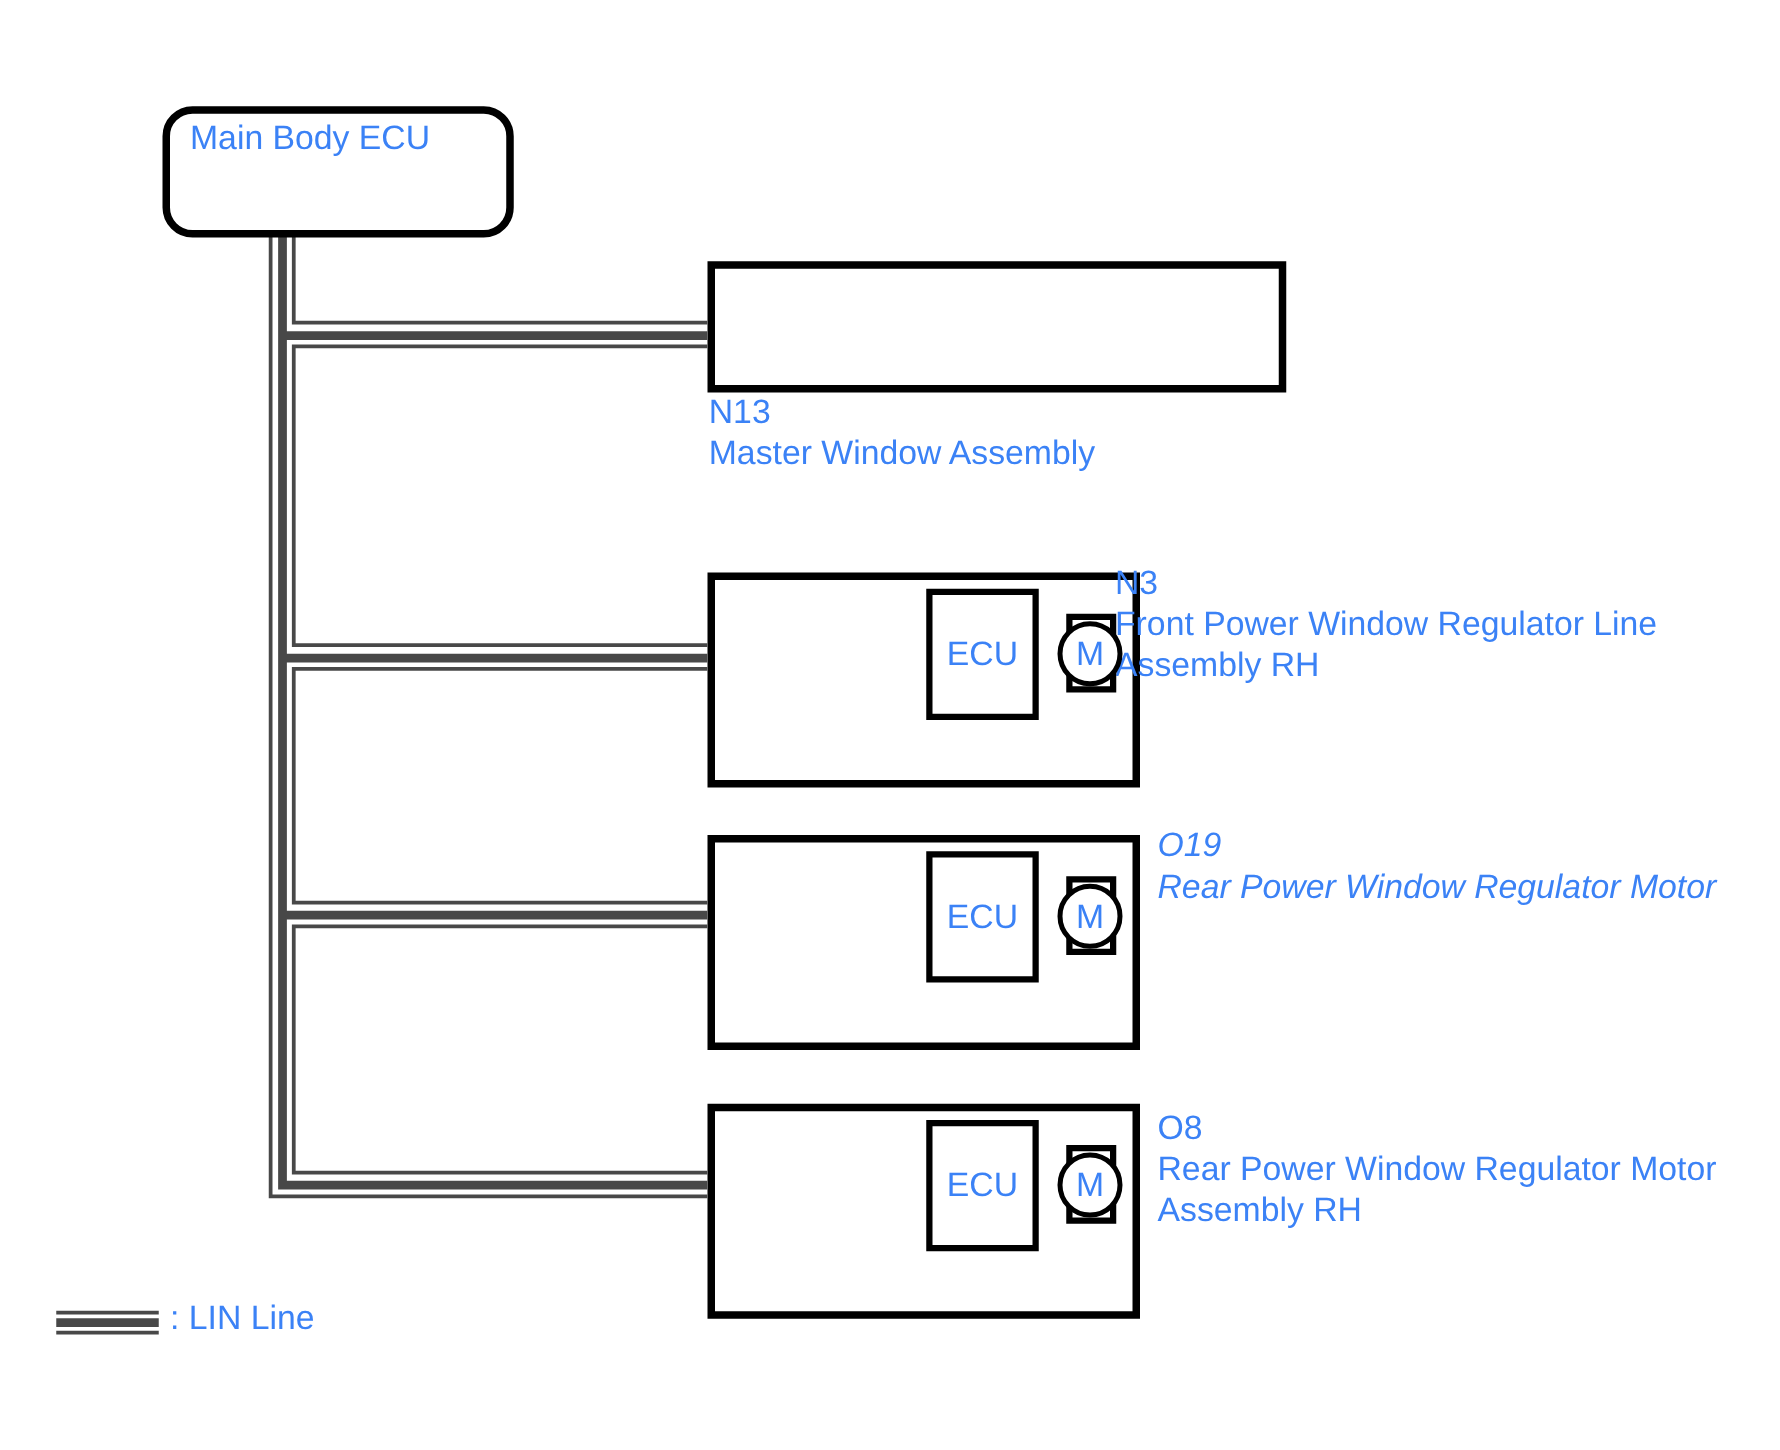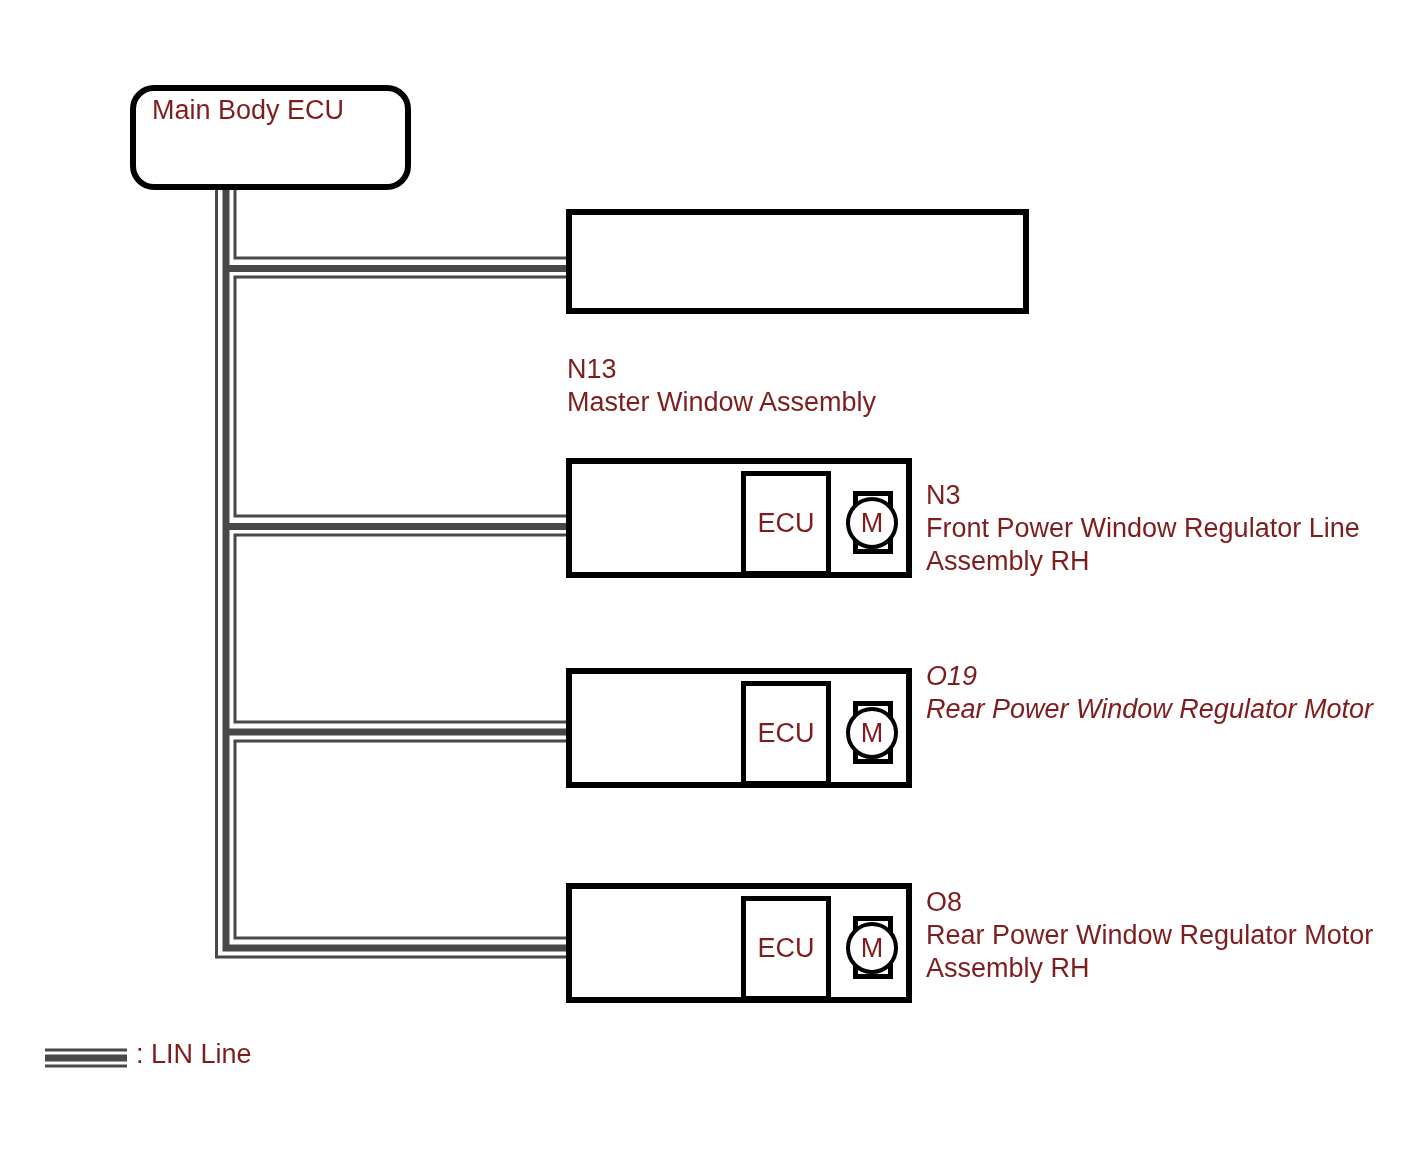--- a/index.html
+++ b/index.html
@@ -2,21 +2,21 @@
 <html><head>
 <meta charset="utf-8">
 <style>
   html, body { margin: 0; padding: 0; background: #ffffff; }
   .canvas {
     position: relative;
     width: 1424px;
     height: 1160px;
     background: #ffffff;
     font-family: "Liberation Sans", sans-serif;
-    color: #7f1d1d;
+    color: #3b82f6;
     overflow: hidden;
   }
   .lines-svg {
     position: absolute;
     left: 0; top: 0;
     width: 1424px; height: 1160px;
   }
   .lin-thin  { stroke: #484848; stroke-width: 3; fill: none; }
   .lin-thick { stroke: #484848; stroke-width: 7; fill: none; }
   .connector { stroke: #000000; stroke-width: 2.5; fill: none; }
@@ -42,21 +42,21 @@
     left: 566px; top: 209px;
     width: 463px; height: 105px;
     box-sizing: border-box;
     border: 6px solid #000000;
     background: #ffffff;
   }
 
   .motor-box {
     position: absolute;
     left: 566px;
-    width: 346px; height: 120px;
+    width: 346px; height: 172px;
     box-sizing: border-box;
     border: 6px solid #000000;
     background: #ffffff;
   }
   .motor-box.n3  { top: 458px; }
   .motor-box.o19 { top: 668px; }
   .motor-box.o8  { top: 883px; }
 
   .ecu-box {
     position: absolute;
@@ -90,22 +90,22 @@
     font-size: 27px;
     z-index: 3;
   }
 
   .label-block {
     position: absolute;
     font-size: 27px;
     line-height: 33px;
     white-space: nowrap;
   }
-  .switch-label { left: 567px; top: 313px; margin-top: 40px; }
-  .node-label-n3  { left: 926px; top: 450px; margin-top: 29px; }
+  .switch-label { left: 567px; top: 313px; }
+  .node-label-n3  { left: 892px; top: 450px; }
   .node-label-o19 { left: 926px; top: 660px; font-style: italic; }
   .node-label-o8  { left: 926px; top: 875px; margin-top: 11px; }
   .legend-label { left: 136px; top: 1038px; }
 </style>
 </head>
 <body>
 
 <div class="canvas">
 
   <svg class="lines-svg" viewBox="0 0 1424 1160" xmlns="http://www.w3.org/2000/svg">

